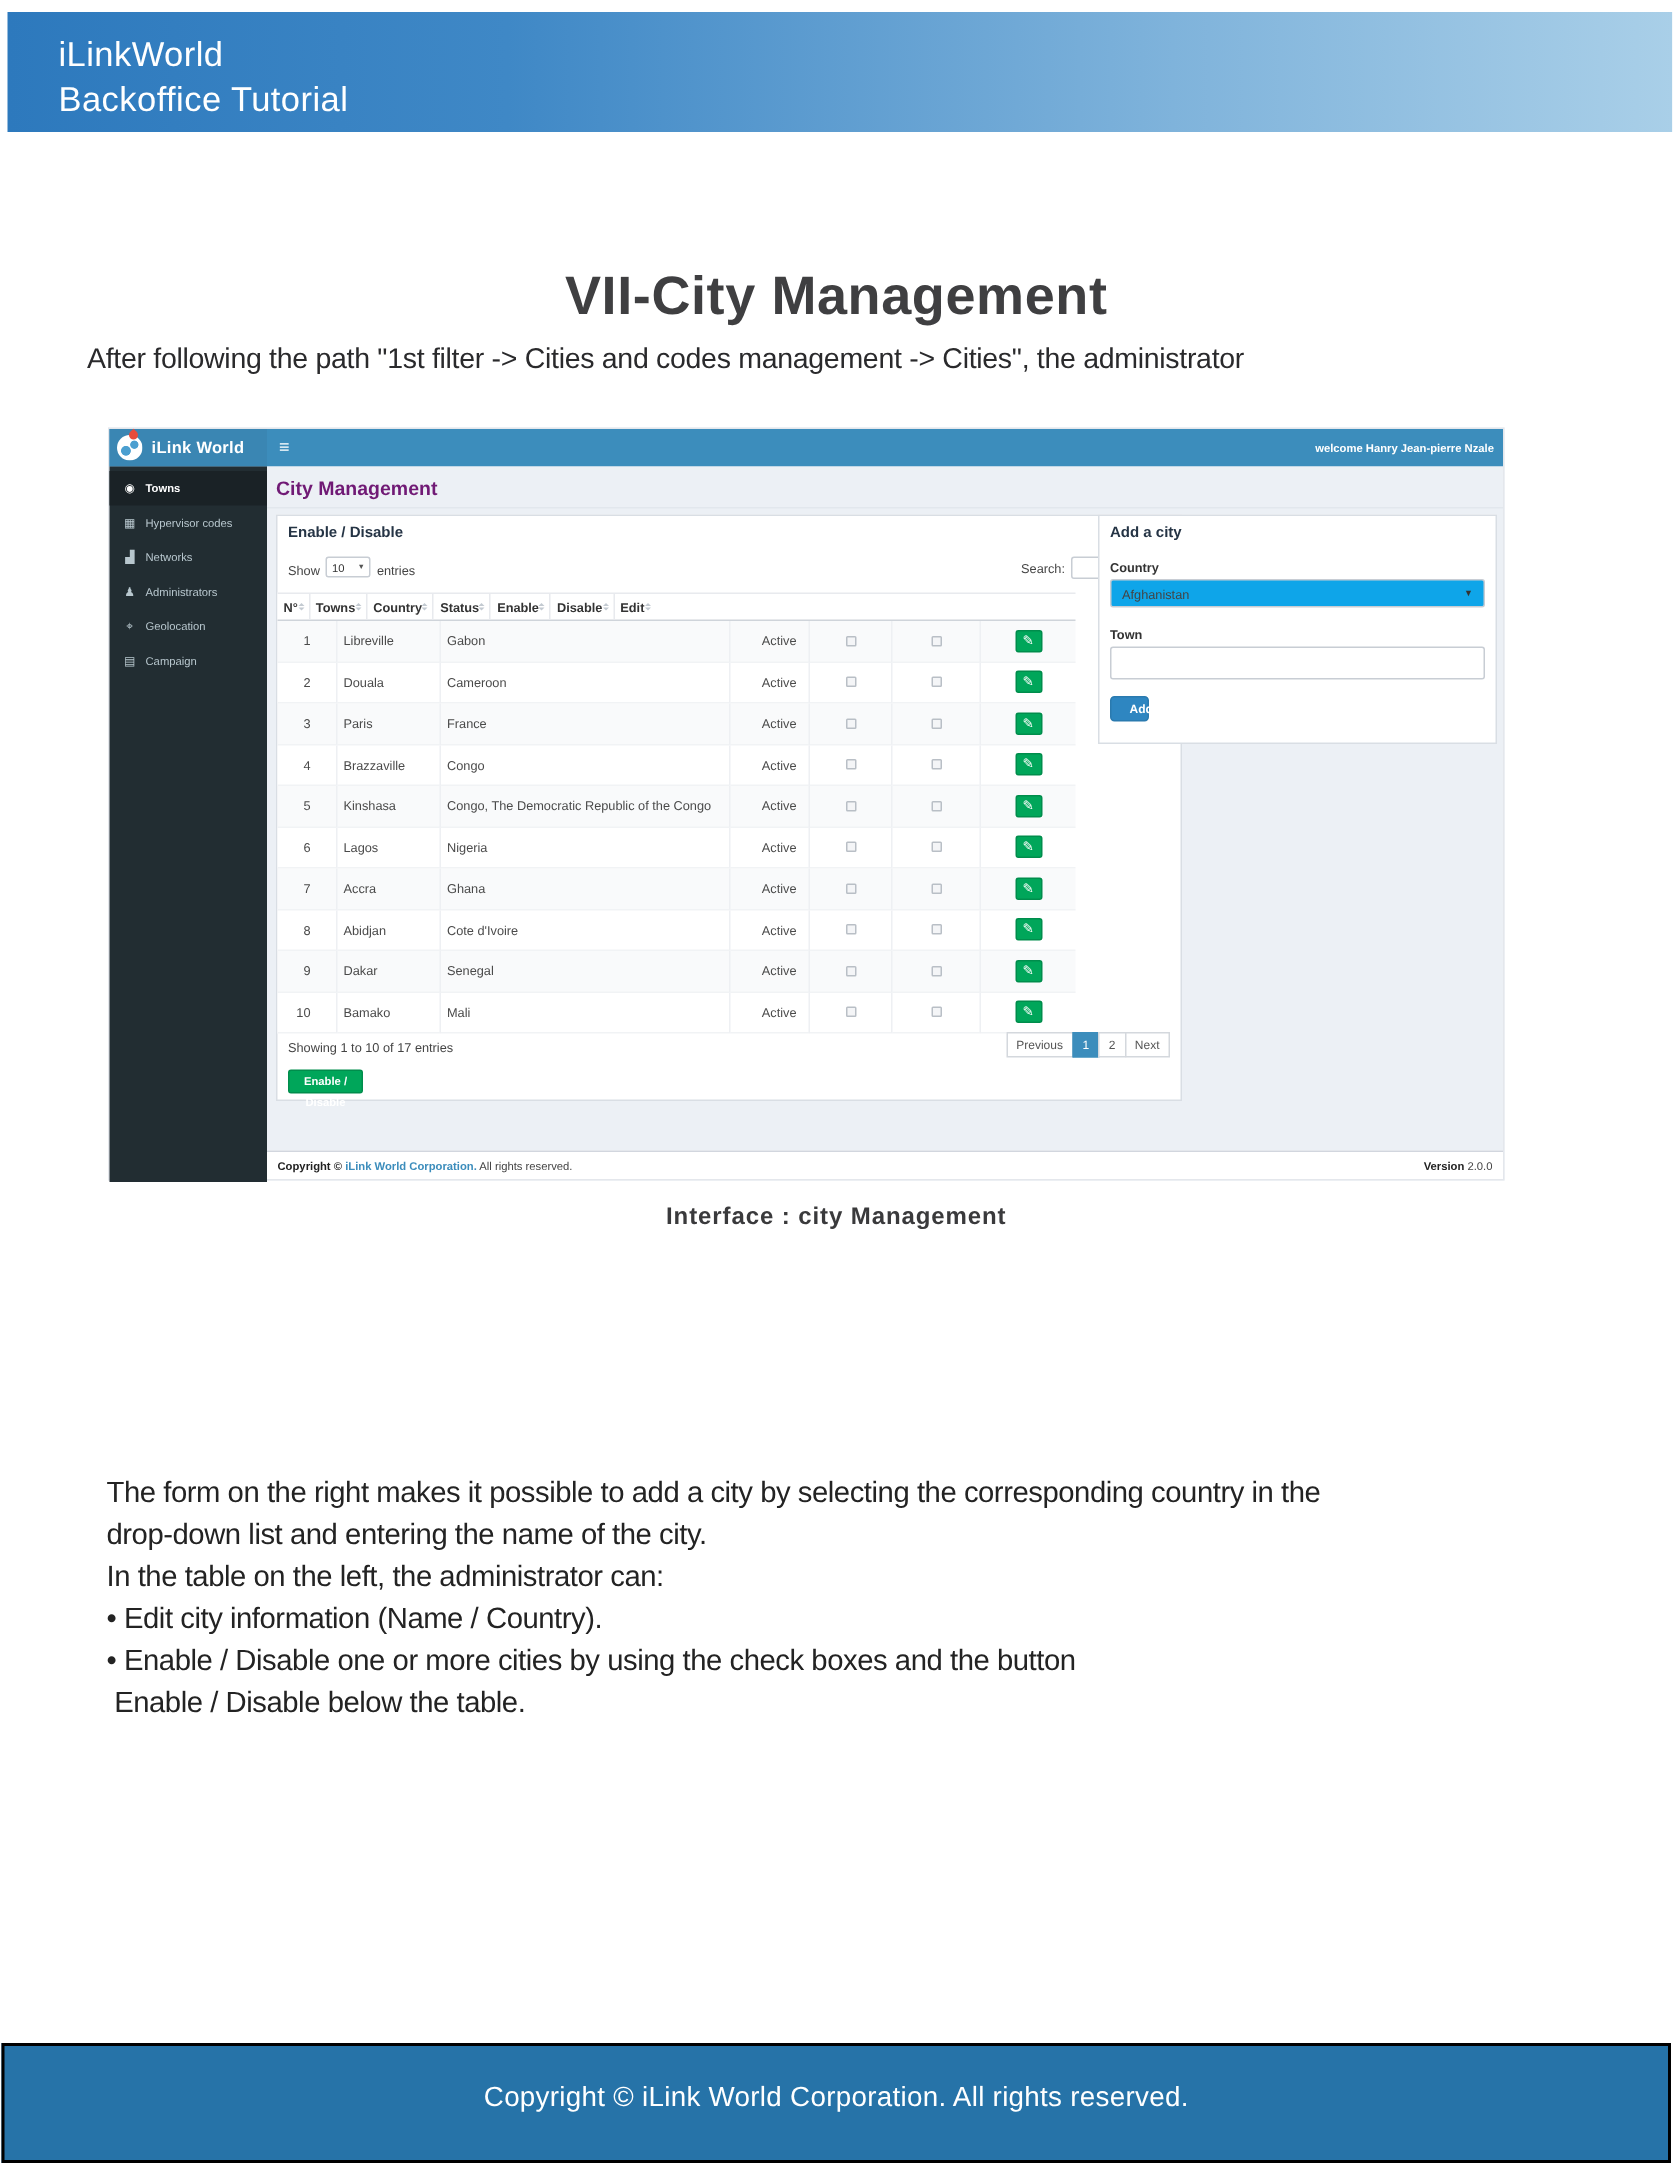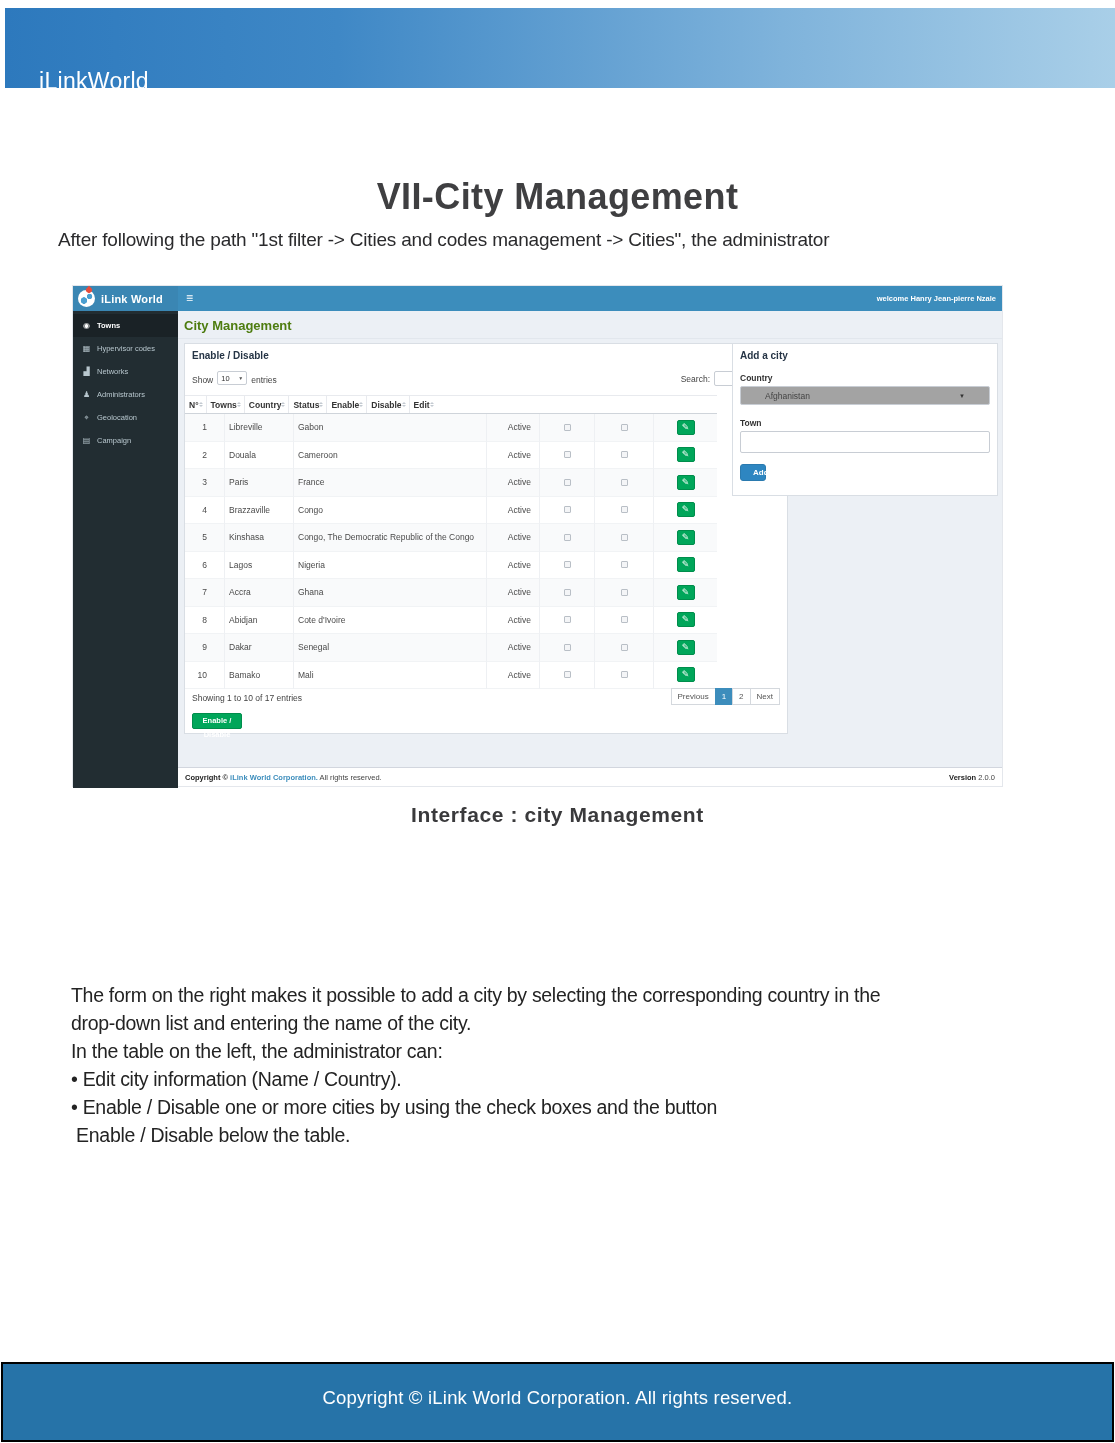--- a/index.html
+++ b/index.html
@@ -4,29 +4,29 @@
 <style>
   * { margin:0; padding:0; box-sizing:border-box; }
   html,body { background:#ffffff; }
   body { font-family:"Liberation Sans","DejaVu Sans",sans-serif; }
   .page { position:relative; width:1115px; height:1443px; background:#fff; overflow:hidden; }
 
   
   .banner { position:absolute; left:5px; top:8px; width:1110px; height:80px;
     background:linear-gradient(90deg,#2d79bd 0%,#3f88c6 30%,#7fb3db 70%,#a9cfe8 100%);
     color:#fff; padding:13px 0 0 34px; }
-  .banner div { font-size:23px; line-height:30px; letter-spacing:0.3px;margin-top:45px; }
+  .banner div { font-size:23px; line-height:30px; letter-spacing:0.3px; }
 
   
   .doc-title { position:absolute; top:176px; left:0; width:100%; text-align:center;
     font-size:36px; font-weight:700; color:#3f3f41; letter-spacing:0.4px; }
   .intro { position:absolute; left:58px; top:226px; font-size:19px; line-height:28px;
     color:#2a2a2c; letter-spacing:-0.2px; }
   .caption { position:absolute; top:803px; left:0; width:100%; text-align:center;
-    font-size:21px; font-weight:700; color:#3a3a3c; letter-spacing:0.6px; }
+    font-size:16px; font-weight:700; color:#3a3a3c; letter-spacing:0.6px; }
   .body-text { position:absolute; left:71px; top:897px; font-size:19.5px; line-height:28px;
     color:#232323; letter-spacing:-0.3px; white-space:pre; }
   .doc-footer { position:absolute; left:1px; top:1362px; width:1113px; height:80px;
     background:#2673a8; border:2px solid #000; color:#fff; text-align:center;
     font-size:18.5px; padding-top:23px; letter-spacing:0.2px; }
 
   
   .app { position:absolute; left:72px; top:285px; width:931px; height:502px;
     background:#ecf0f5; border:1px solid #e4e7ec; font-family:"Liberation Sans","DejaVu Sans",sans-serif; }
   .app-navbar { position:absolute; left:0; top:0; right:0; height:25px; background:#3c8dbc; }
@@ -44,21 +44,21 @@
 
   .app-sidebar { position:absolute; left:0; top:25px; width:105px; height:477px; background:#222d32; }
   .side-list { list-style:none; padding-top:3px; }
   .side-item { height:23px; display:flex; align-items:center; padding-left:9px; gap:6px;
     color:#b8c7ce; font-size:7.5px; cursor:pointer; }
   .side-item.active { background:#1a2226; color:#ffffff; font-weight:700; }
   .side-icon { width:9px; font-size:8px; line-height:1; text-align:center; }
 
   .app-main { position:absolute; left:105px; top:25px; right:0; bottom:19px; background:#ecf0f5; }
   .main-header { position:absolute; left:0; right:0; top:0; height:28px; border-bottom:1px solid #e2e7ed; }
-  .page-title { position:absolute; left:6px; top:7px; font-size:13px; font-weight:700; color:#4d7c0f; }
+  .page-title { position:absolute; left:6px; top:7px; font-size:13px; font-weight:700; color:#701a75; }
 
   .panel { position:absolute; background:#fff; border:1px solid #d9dee4; }
   .panel-left { left:6px; top:32px; width:604px; height:391px; }
   .panel-right { left:554px; top:32px; width:266px; height:153px; }
   .panel-title { position:absolute; left:7px; top:6px; font-size:10px; font-weight:700; color:#253445; }
 
   .show-row { position:absolute; left:7px; top:27px; display:flex; align-items:flex-end; gap:4px;
     font-size:8.5px; color:#444; }
   .page-size { width:30px; height:14px; border:1px solid #c8cdd4; border-radius:2px; background:#fff;
     display:flex; align-items:center; justify-content:space-between; padding:0 3px; font-size:7.5px; color:#333; cursor:pointer; }
@@ -99,22 +99,22 @@
     color:#555; font-size:8px; line-height:15px; text-align:center; margin-left:-1px; cursor:pointer; }
   .page-btn.active { background:#3c8dbc; border-color:#3c8dbc; color:#fff; }
   .pages { display:contents; }
   .bulk-btn { position:absolute; left:7px; top:369px; width:50px; height:16px; background:#00a65a;
     border:1px solid #008d4c; border-radius:2px; color:#fff; font-size:7.5px; font-weight:700;
     line-height:14px; text-align:center; cursor:pointer; }
 
   .field-label { position:absolute; left:7px; font-size:8.5px; font-weight:700; color:#333; }
   .lbl-country { top:29px; }
   .country-select { position:absolute; left:7px; top:42px; width:250px; height:19px;
-    border:1px solid #c8cdd4; border-radius:2px; background:#a3a3a3; display:flex; align-items:center;
-    justify-content:space-between; padding:0 24px; font-size:8.5px; color:#444; cursor:pointer; }
+    border:1px solid #c8cdd4; border-radius:2px; background:#0ea5e9; display:flex; align-items:center;
+    justify-content:space-between; padding:0 7px; font-size:8.5px; color:#444; cursor:pointer; }
   .country-select .caret { font-size:6px; color:#333; }
   .lbl-town { top:74px; }
   .town-input { position:absolute; left:7px; top:87px; width:250px; height:22px;
     border:1px solid #c8cdd4; border-radius:2px; font-size:9px; padding:0 5px; }
   .add-btn { position:absolute; left:7px; top:120px; width:26px; height:17px; background:#2e86c1;
     border:1px solid #2a7aaf; border-radius:3px; color:#fff; font-size:8px; font-weight:700;
     line-height:15px; text-align:center; cursor:pointer;padding-left:12px; }
 
   .app-footer { position:absolute; left:105px; right:0; bottom:0; height:19px; background:#fff;
     border-top:1px solid #d2d6de; display:flex; align-items:center; justify-content:space-between;

